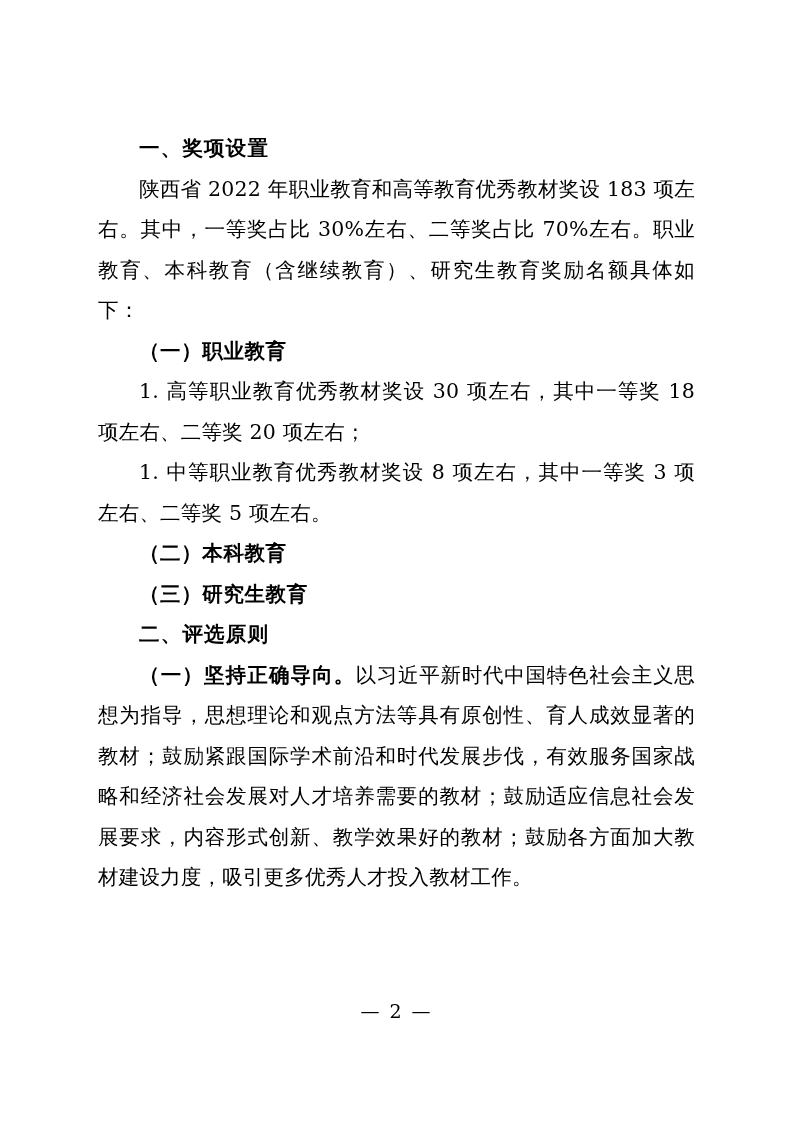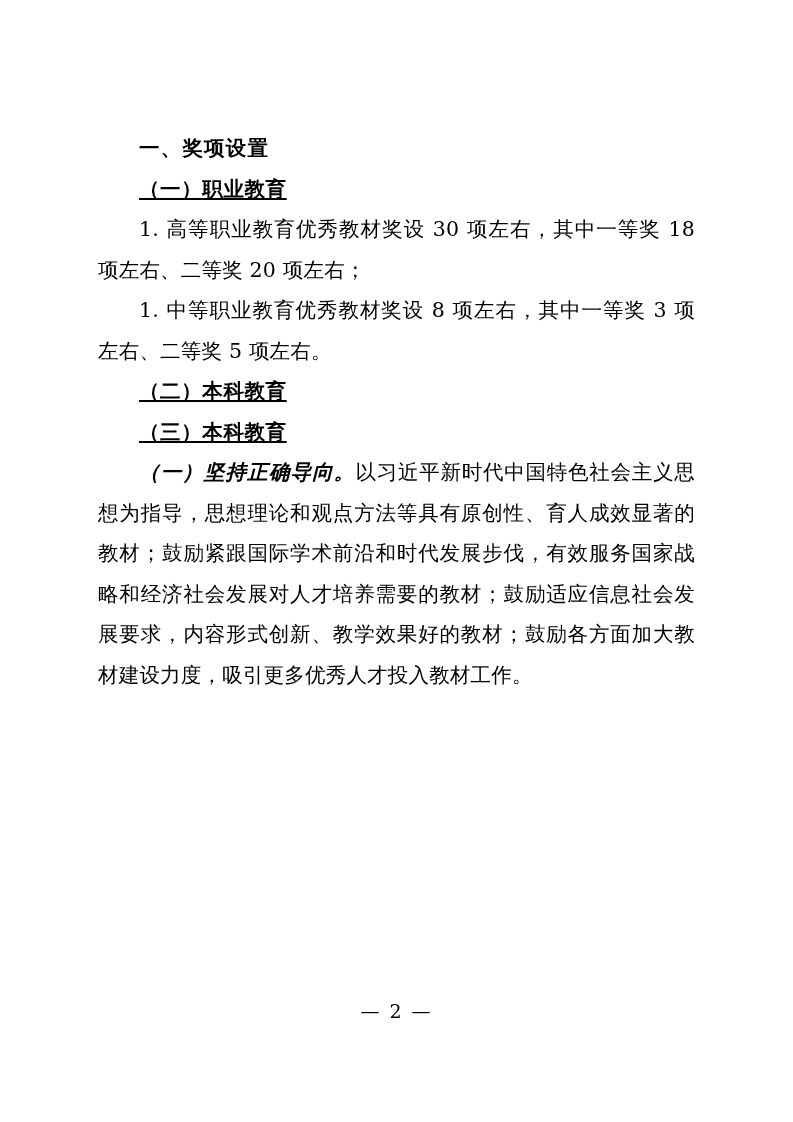--- a/index.html
+++ b/index.html
@@ -41,59 +41,59 @@
     letter-spacing: 1.2px;
   }
   .indent {
     text-indent: 41px;
   }
   .subheading {
     font-weight: bold;
     font-family: "DejaVu Sans", "Liberation Sans", sans-serif;
     text-indent: 41px;
     letter-spacing: 0.6px;
-    text-decoration: underline;
   }
   .lead-bold {
     font-weight: bold;
     font-family: "DejaVu Sans", "Liberation Sans", sans-serif;
     letter-spacing: 0.6px;
-    font-style: italic;
   }
   .page-number {
     position: absolute;
     left: 0;
     right: 0;
     top: 1000px;
     text-align: center;
     font-size: 19px;
     font-family: "DejaVu Serif", "Liberation Serif", serif;
     letter-spacing: 2px;
   }
 </style>
 </head>
 <body>
 
 <div class="page">
   <div class="doc-body">
 
     <p class="heading indent">一、奖项设置</p>
 
+    <p class="indent">陕西省 2022 年职业教育和高等教育优秀教材奖设 183 项左右。其中，一等奖占比 30%左右、二等奖占比 70%左右。职业教育、本科教育（含继续教育）、研究生教育奖励名额具体如下：</p>
 
     <p class="subheading">（一）职业教育</p>
 
     <p class="indent">1. 高等职业教育优秀教材奖设 30 项左右，其中一等奖 18 项左右、二等奖 20 项左右；</p>
 
     <p class="indent">1. 中等职业教育优秀教材奖设 8 项左右，其中一等奖 3 项左右、二等奖 5 项左右。</p>
 
     <p class="subheading">（二）本科教育</p>
 
 
-    <p class="subheading">（三）本科教育</p>
+    <p class="subheading">（三）研究生教育</p>
 
 
+    <p class="heading indent">二、评选原则</p>
 
     <p class="indent"><span class="lead-bold">（一）坚持正确导向。</span><span>以习近平新时代中国特色社会主义思想为指导，思想理论和观点方法等具有原创性、育人成效显著的教材；鼓励紧跟国际学术前沿和时代发展步伐，有效服务国家战略和经济社会发展对人才培养需要的教材；鼓励适应信息社会发展要求，内容形式创新、教学效果好的教材；鼓励各方面加大教材建设力度，吸引更多优秀人才投入教材工作。</span></p>
 
   </div>
 
   <div class="page-number">— 2 —</div>
 </div>
 
 </body></html>

